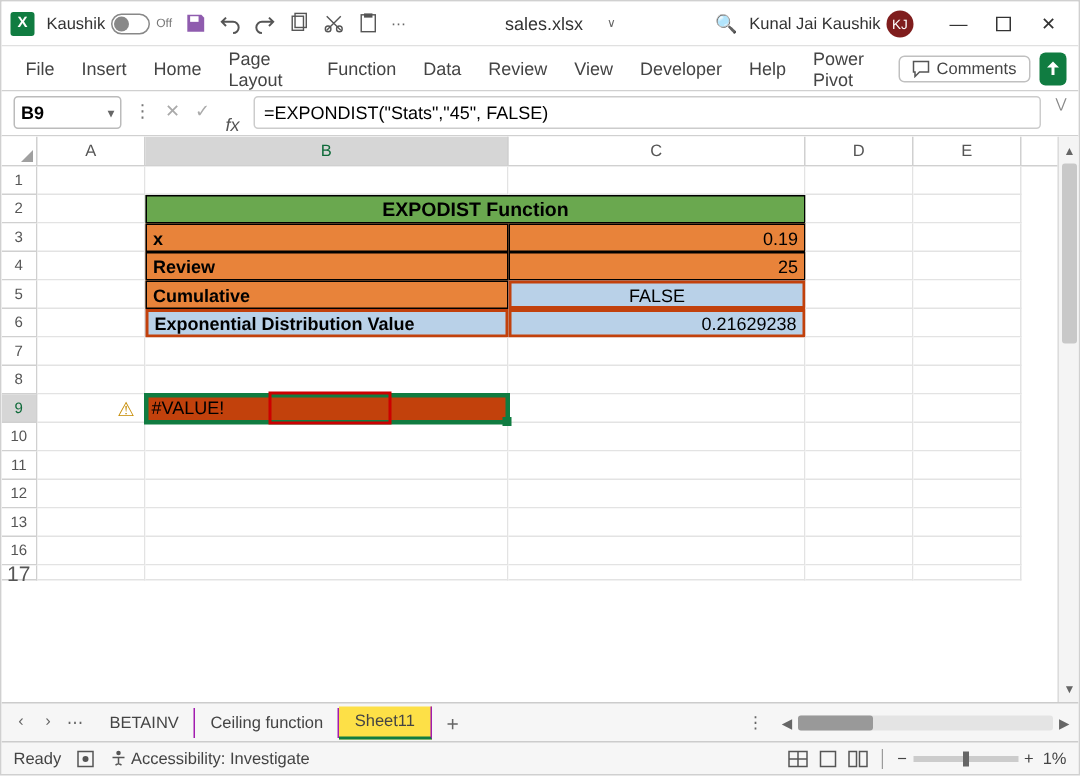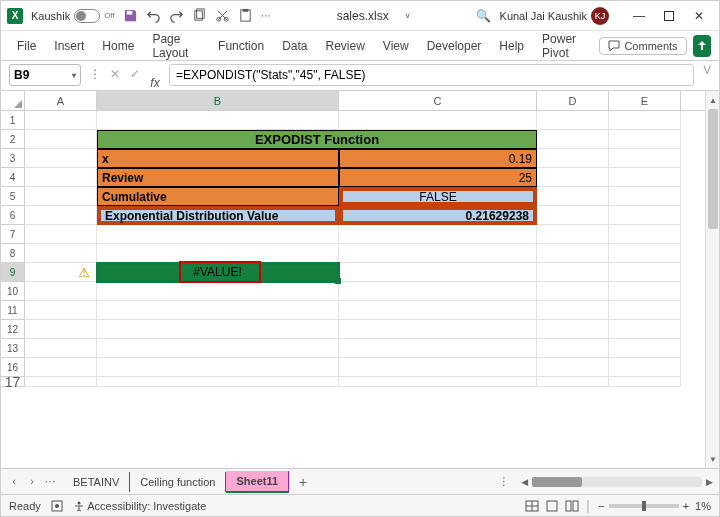--- a/index.html
+++ b/index.html
@@ -48,40 +48,40 @@
 .row { display: flex; height: 19px; }
 .rh { width: 24px; border-right: 1px solid #d0d0d0; border-bottom: 1px solid #d0d0d0; display: flex; align-items: center; justify-content: center; font-size: 10px; color: #555; background: #fff; }
 .rh.hi { background: #d6d6d6; color: #0f6b3a; }
 .cell { border-right: 1px solid #e3e3e3; border-bottom: 1px solid #e3e3e3; font-size: 12px; display: flex; align-items: center; padding: 0 4px; color: #000; background: #fff; }
 .cA { width: 72px; } .cB { width: 242px; } .cC { width: 198px; } .cD { width: 72px; } .cE { width: 72px; }
 
 
 .hdr-merge { width: 440px; background: #6aa84f; font-weight: bold; justify-content: center; border: 1px solid #000; font-size: 13px; }
 .orange { background: #e8833a; border: 1px solid #000; font-weight: bold; }
 .orange.r { justify-content: flex-end; font-weight: normal; }
-.blue { background: #b9d1e8; border: 4px solid #c2410c; font-weight: bold; text-align: center; }
-.blue.r { justify-content: flex-end; font-weight: bold; }
+.blue { background: #b9d1e8; border: 2px solid #c2410c; font-weight: bold; text-align: center; }
+.blue.r { justify-content: flex-end; font-weight: normal; }
 .blue.center { justify-content: center; font-weight: normal; }
 
-.errcell { width: 242px; background: #15803d; justify-content: center; outline: 3px solid #107c41; outline-offset: -2px; position: relative; }
+.errcell { width: 242px; background: #c2410c; justify-content: flex-start; outline: 3px solid #107c41; outline-offset: -2px; position: relative; }
 .errbox { position: absolute; left: 82px; top: -2px; width: 82px; height: 22px; border: 2px solid #c00; }
 .warn { position: absolute; left: -22px; width: 16px; height: 16px; display: flex; align-items: center; justify-content: center; color: #c58a00; font-size: 13px; }
 .selhandle { position: absolute; right: -3px; bottom: -3px; width: 6px; height: 6px; background: #107c41; }
 
 .vscroll { position: absolute; right: 0; top: 0; width: 14px; height: 100%; background: #f4f4f4; border-left: 1px solid #dcdcdc; }
 .vscroll .thumb { position: absolute; top: 18px; left: 2px; width: 10px; height: 120px; background: #c8c8c8; border-radius: 2px; }
 .vscroll .arr { position: absolute; left: 0; width: 14px; height: 14px; display: flex; align-items: center; justify-content: center; font-size: 8px; color: #666; }
 .vscroll .arr.up { top: 2px; } .vscroll .arr.dn { bottom: 2px; }
 
 
 .sheet-bar { display: flex; align-items: center; height: 26px; border-top: 1px solid #ccc; background: #f6f6f6; font-size: 11px; }
 .sheet-nav { display: flex; gap: 4px; padding: 0 6px; color: #666; }
 .sheet-nav span { width: 14px; text-align: center; }
 .sheet-tab { padding: 4px 10px; border-right: 1px solid #a21caf; color: #444; background: #f6f6f6; }
-.sheet-tab.active { background: #f9a8d4; border-bottom: 2px solid #107c41; font-weight: 700; }
+.sheet-tab.active { background: #fde047; border-bottom: 2px solid #107c41; font-weight: 400; }
 .add-sheet { padding: 0 10px; color: #666; font-size: 14px; }
 .sb-spacer { flex: 1; }
 .hscroll { display: flex; align-items: center; gap: 4px; padding: 0 6px; }
 .hscroll .track { width: 170px; height: 10px; background: #e4e4e4; border-radius: 2px; position: relative; }
 .hscroll .track .thumb { position: absolute; left: 0; top: 0; width: 50px; height: 10px; background: #999; border-radius: 2px; }
 
 
 .statusbar { display: flex; align-items: center; height: 22px; border-top: 1px solid #ccc; background: #f6f6f6; font-size: 11px; color: #444; padding: 0 8px; gap: 10px; }
 .statusbar .views { margin-left: auto; display: flex; gap: 6px; align-items: center; }
 .zoom { display: flex; align-items: center; gap: 4px; }

